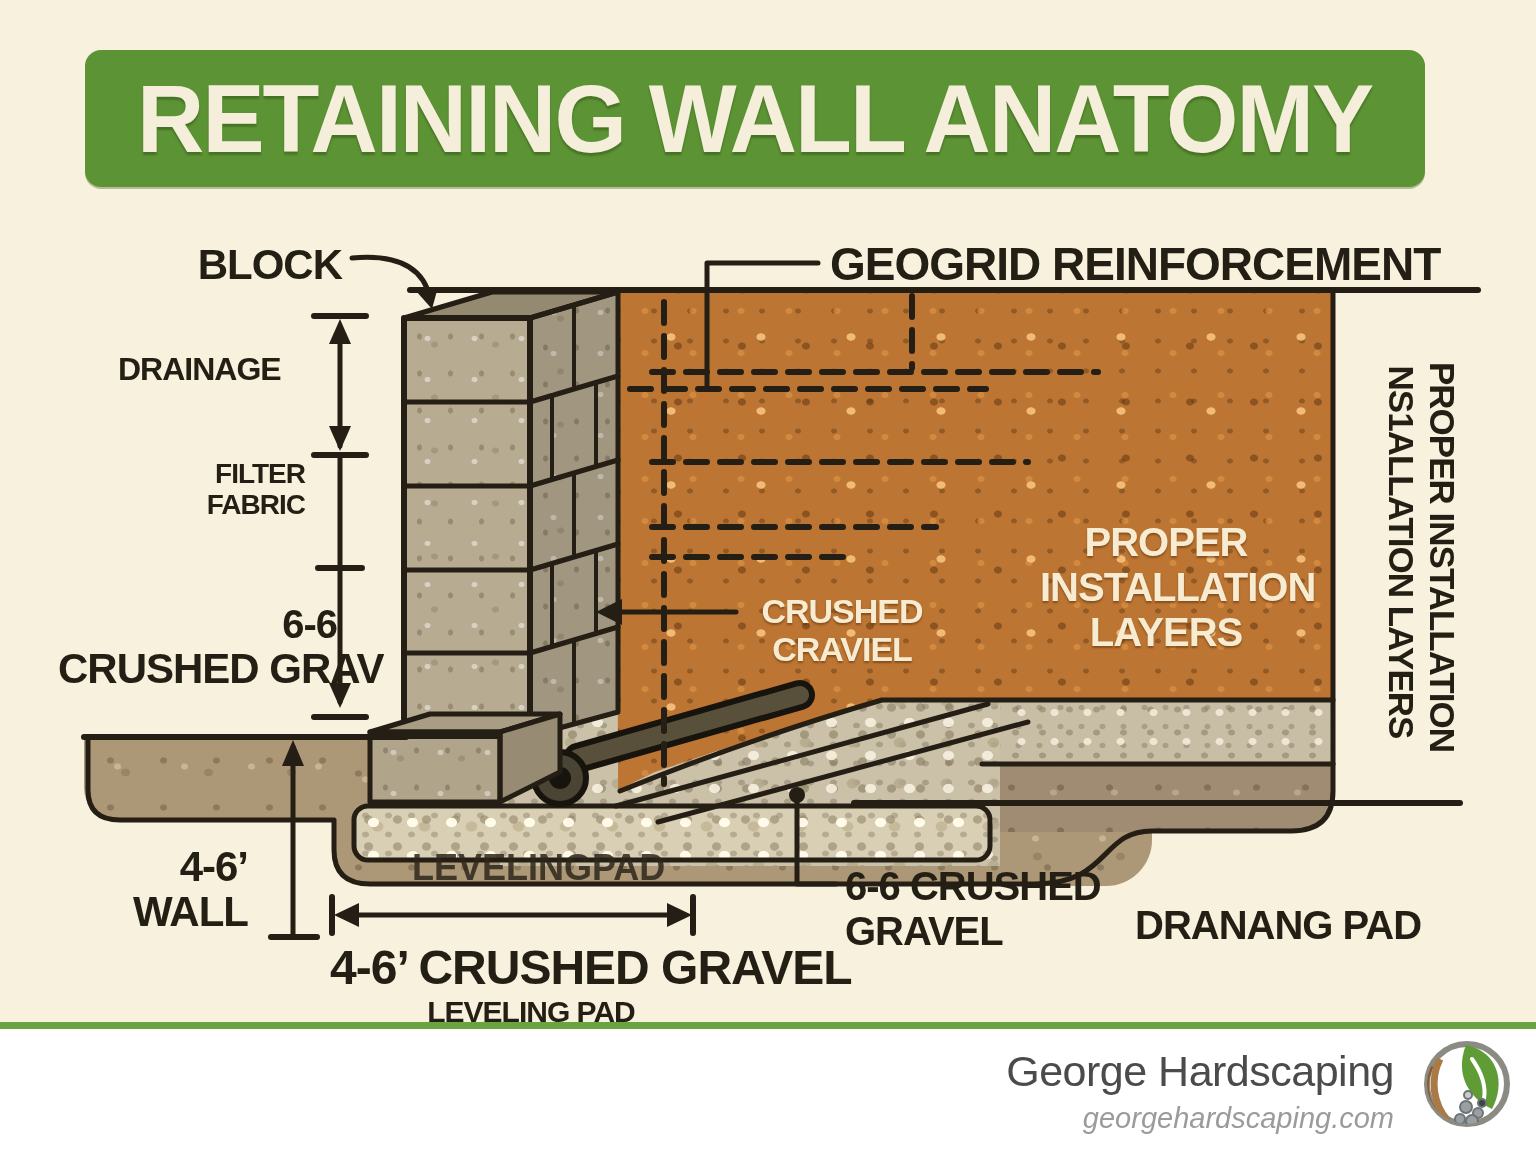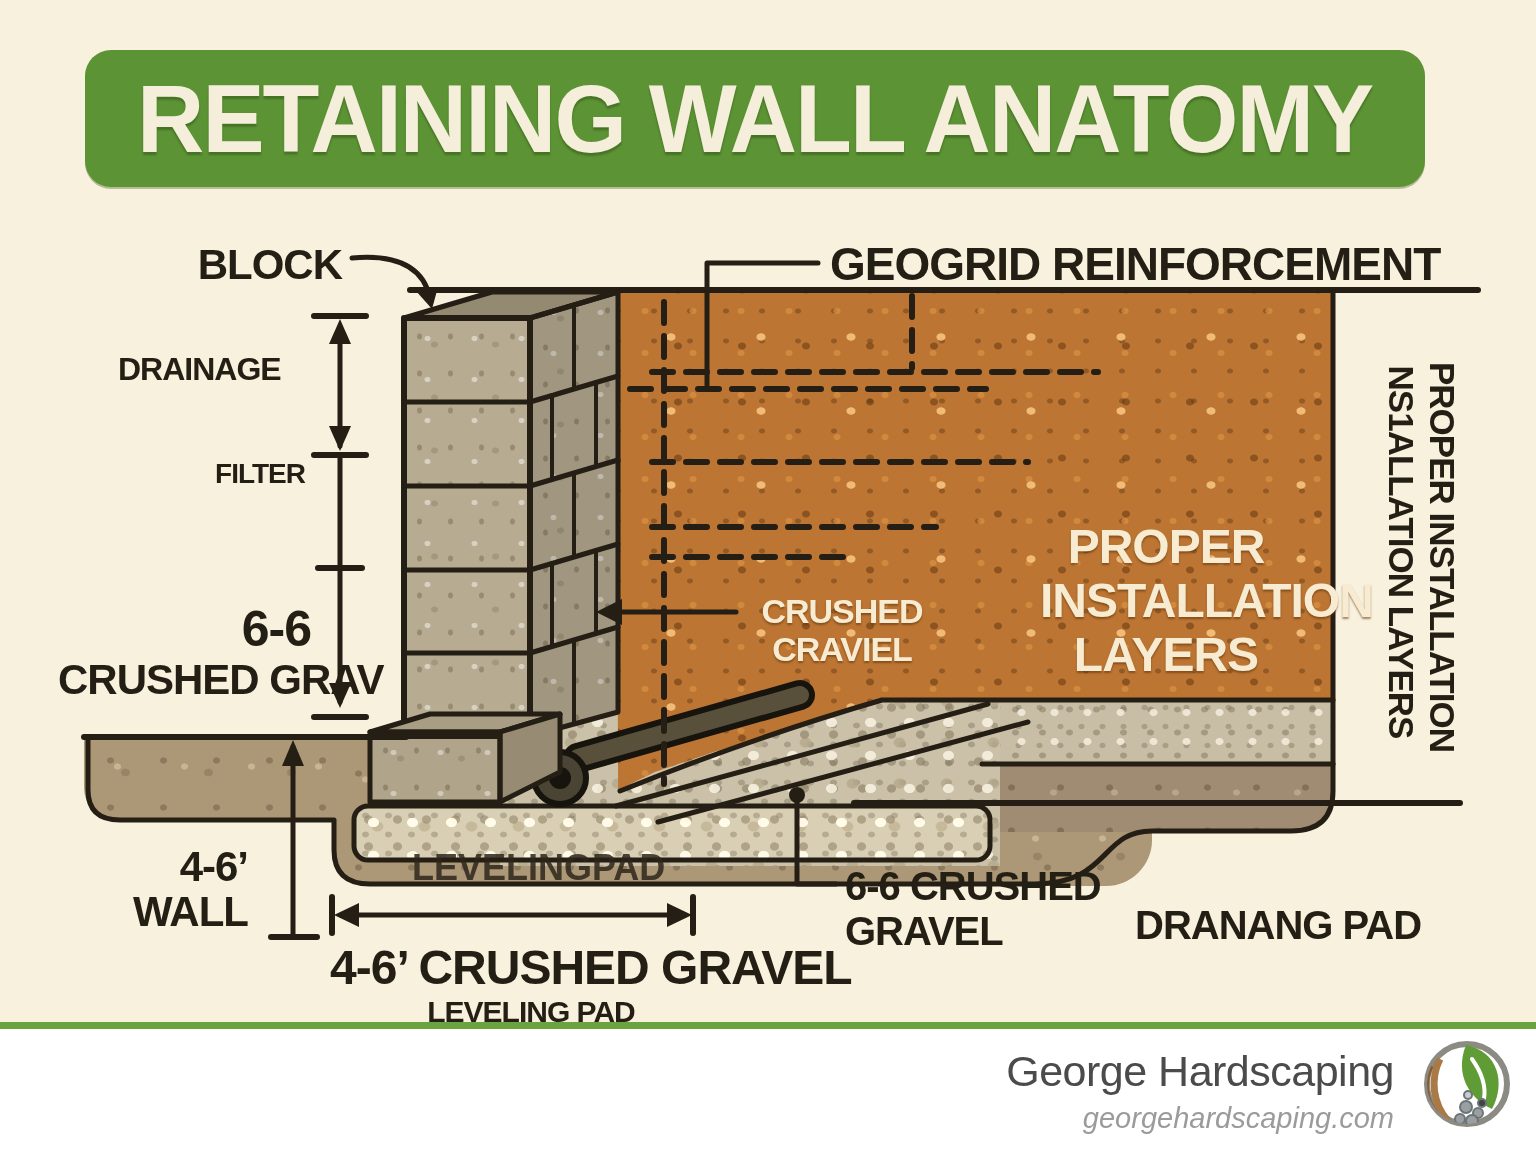--- a/index.html
+++ b/index.html
@@ -1,20 +1,20 @@
 <!DOCTYPE html>
 <html><head>
 <meta charset="utf-8">
 <style>
   html,body{margin:0;padding:0;background:#e8e4d8;}
   .stage{position:relative;width:1536px;height:1154px;background:#f8f1de;overflow:hidden;
          font-family:"Liberation Sans",sans-serif;}
   
   .banner{position:absolute;left:85px;top:50px;width:1340px;height:137px;background:#5c9334;
-          border-radius:26px;box-shadow:0 2px 0 rgba(60,90,30,.35);display:flex;align-items:center;justify-content:center;}
+          border-radius:16px;box-shadow:0 2px 0 rgba(60,90,30,.35);display:flex;align-items:center;justify-content:center;}
   .banner-title{font-size:96px;font-weight:bold;color:#f4eeda;letter-spacing:-2px;white-space:nowrap;
           transform:scaleX(.97);text-shadow:0 3px 2px rgba(45,75,20,.45);}
   
   .tex-block{background-color:#b7ab91;background-image:
     radial-gradient(rgba(255,255,255,.45) 2.5px,transparent 3.5px),
     radial-gradient(rgba(96,80,56,.35) 2px,transparent 3px),
     radial-gradient(rgba(120,102,72,.28) 3px,transparent 4px);
     background-size:47px 41px,31px 37px,61px 53px;}
   .tex-soil{background-color:#bc7533;background-image:
     radial-gradient(rgba(250,200,130,.85) 4px,transparent 5px),
@@ -147,33 +147,34 @@
 
   <div class="labels">
     <div class="lbl" style="left:184px;top:242px;width:158px;text-align:right;font-size:42px;">
       <div class="ln">BLOCK</div>
     </div>
     <div class="lbl" style="left:118px;top:352px;font-size:32px;">
       <div class="ln">DRAINAGE</div>
     </div>
     <div class="lbl" style="left:130px;top:458px;width:175px;text-align:right;font-size:28px;line-height:1.12;">
       <div class="ln">FILTER</div>
+      <div class="ln">FABRIC</div>
     </div>
     <div class="lbl" style="left:58px;top:602px;width:279px;text-align:right;line-height:1.1;">
-      <div class="ln" style="font-size:50px;padding-right:26px;">6-6</div>
+      <div class="ln" style="font-size:40px;">6-6</div>
       <div class="ln" style="font-size:42px;">CRUSHED GRAV</div>
     </div>
     <div class="lbl" style="left:830px;top:240px;font-size:46px;">
       <div class="ln">GEOGRID REINFORCEMENT</div>
     </div>
     <div class="lbl cream" style="left:742px;top:592px;width:200px;text-align:center;font-size:34px;line-height:1.12;">
       <div class="ln">CRUSHED</div>
       <div class="ln">CRAVIEL</div>
     </div>
-    <div class="lbl cream" style="left:1040px;top:520px;width:252px;text-align:center;font-size:48px;line-height:1.12;">
+    <div class="lbl cream" style="left:1040px;top:520px;width:252px;text-align:center;font-size:40px;line-height:1.12;">
       <div class="ln">PROPER</div>
       <div class="ln">INSTALLATION</div>
       <div class="ln">LAYERS</div>
     </div>
     <div class="lbl" style="left:1230px;top:509px;width:380px;height:86px;text-align:center;font-size:35px;line-height:1.18;transform:rotate(90deg);">
       <div class="ln">PROPER INSTALLATION</div>
       <div class="ln">NS1ALLATION LAYERS</div>
     </div>
     <div class="lbl" style="left:412px;top:849px;font-size:36px;color:rgba(45,38,26,.85);letter-spacing:0;">
       <div class="ln">LEVELINGPAD</div>

